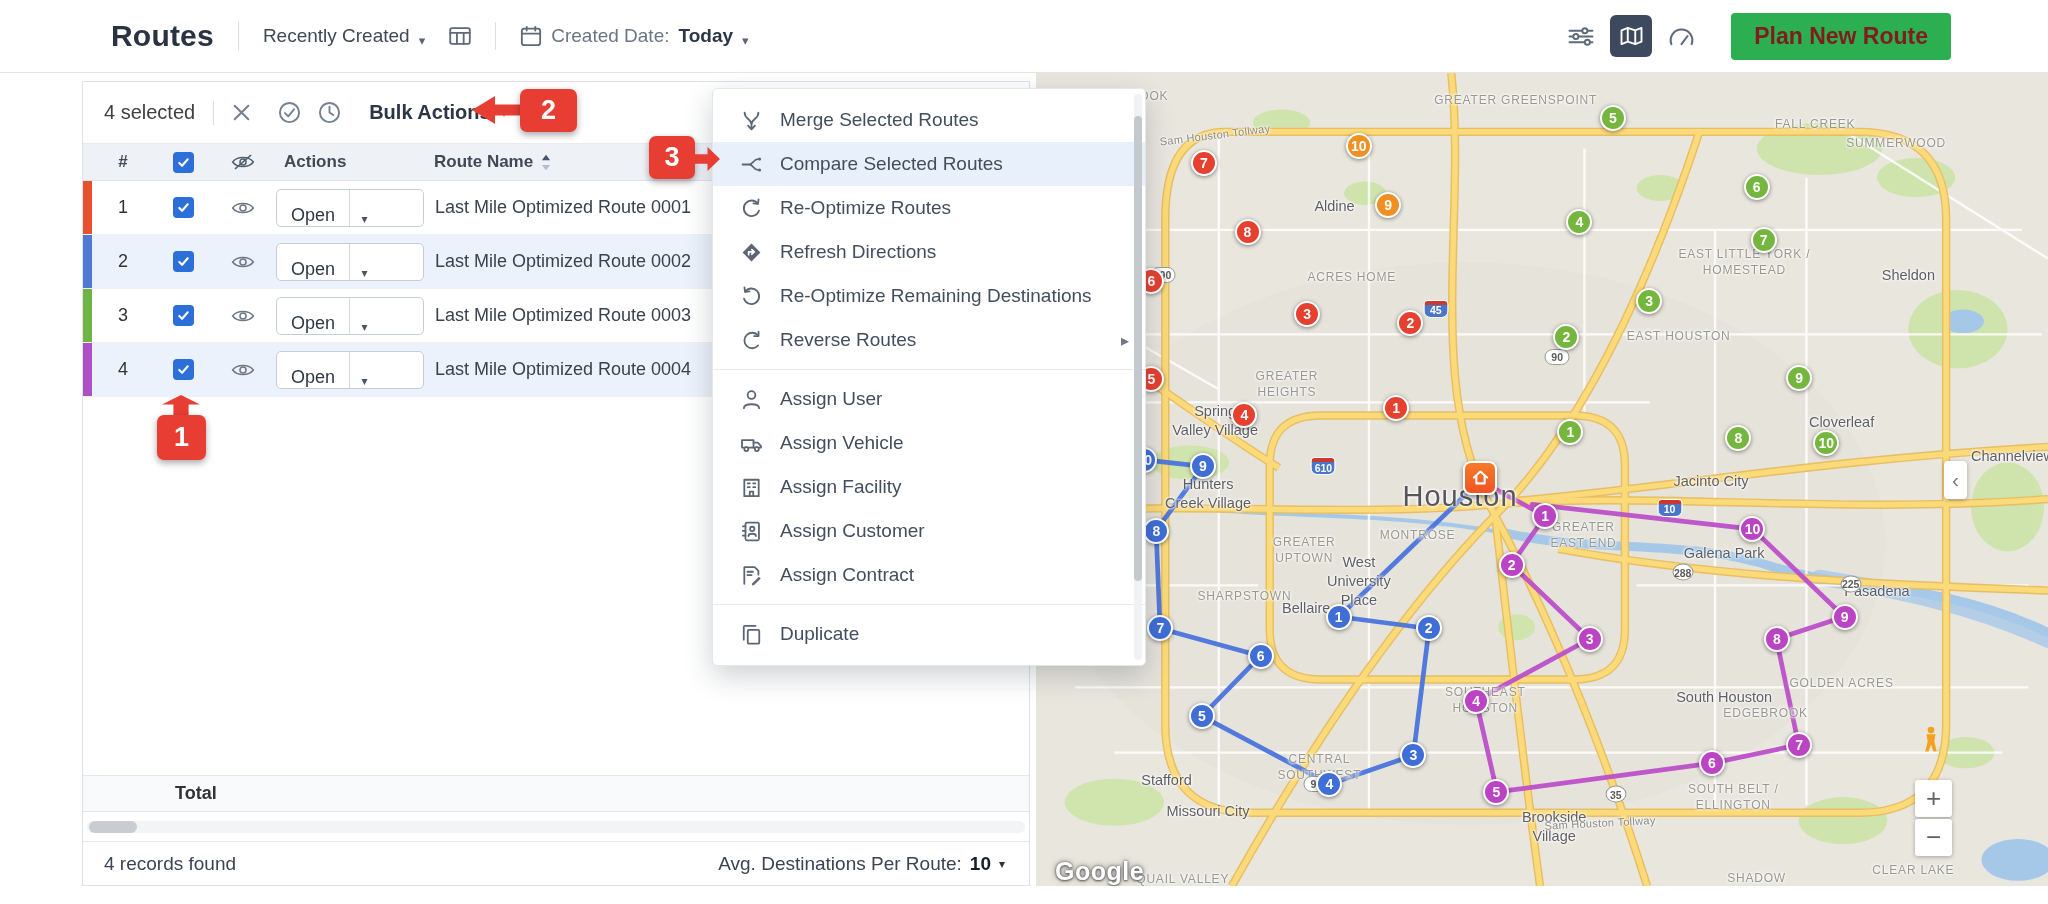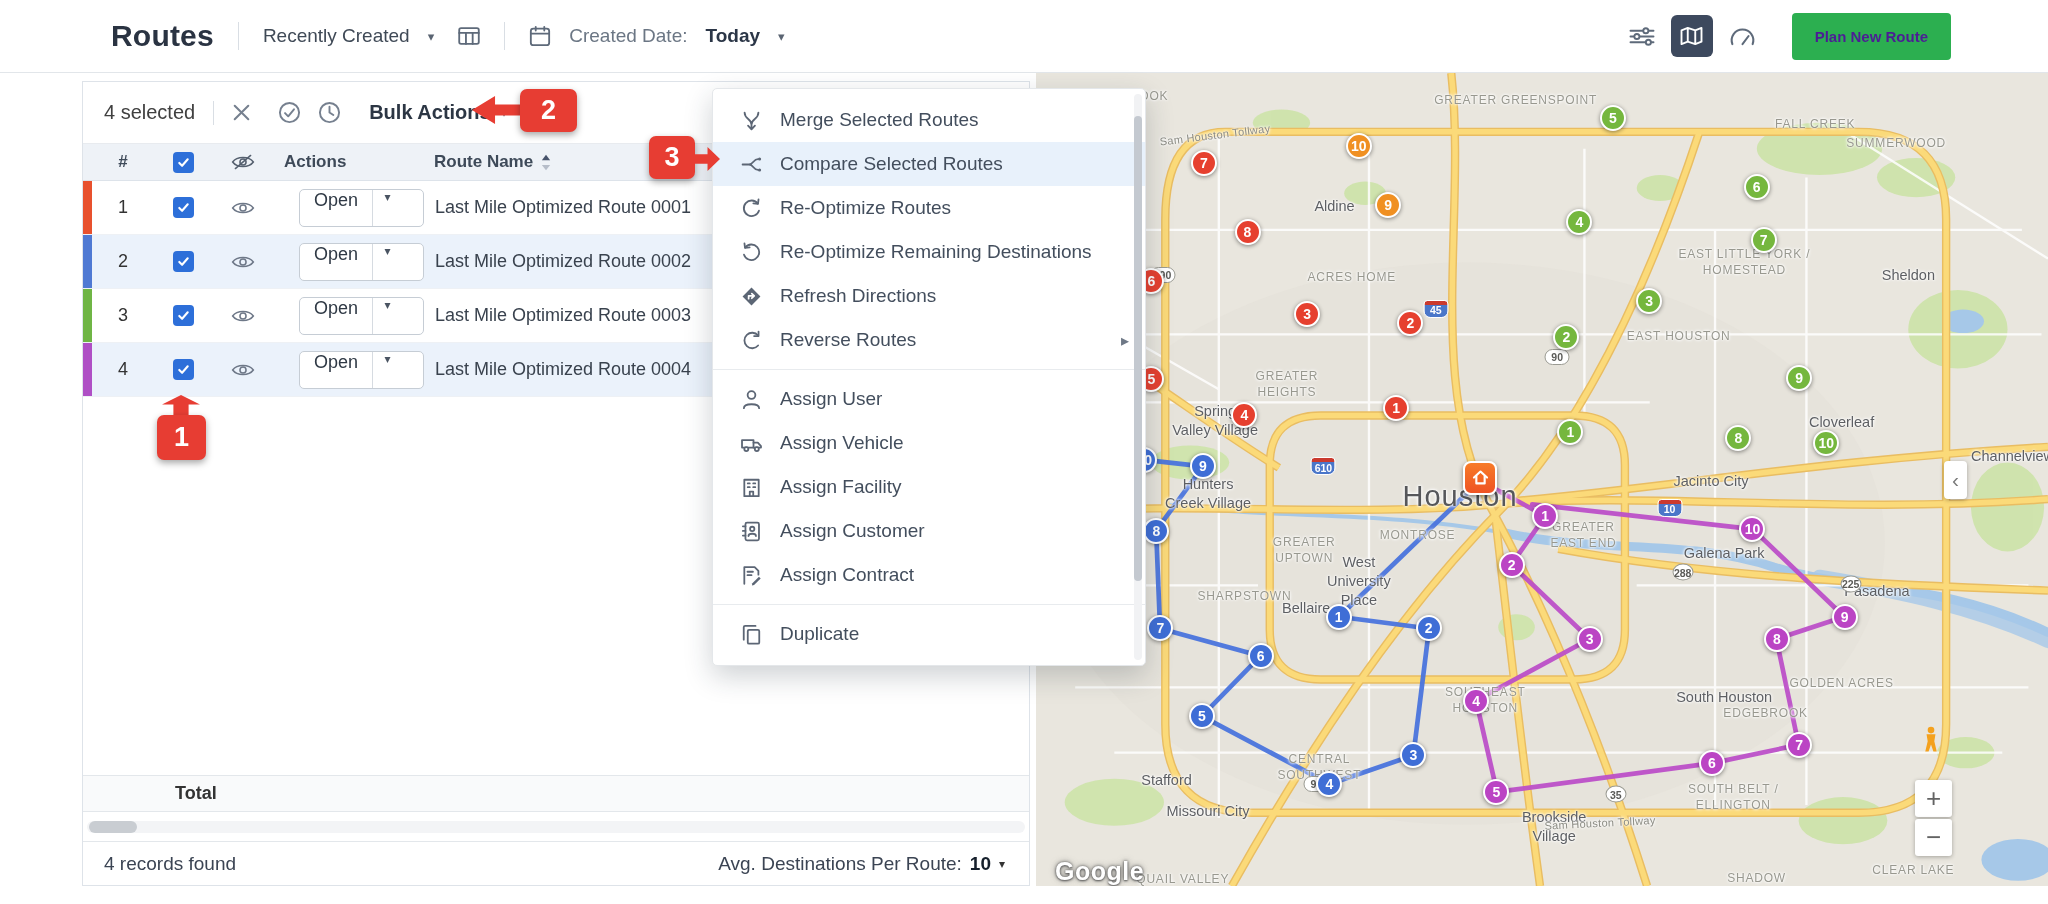--- a/index.html
+++ b/index.html
@@ -4,30 +4,30 @@
 <style>
   *{box-sizing:border-box;margin:0;padding:0}
   html,body{width:2048px;height:904px;overflow:hidden;background:#fff;
     font-family:"Liberation Sans",sans-serif;position:relative}
 
   
   .hdr{position:absolute;left:0;top:0;width:2048px;height:73px;background:#fff;
     border-bottom:1px solid #e2e6ea;display:flex;align-items:center;padding-left:111px;z-index:30}
   .hdr-title{font-size:30px;font-weight:600;color:#2a3342;letter-spacing:.2px}
   .vdiv{width:1px;height:28px;background:#d9dee4;margin:0 24px}
-  .hctl{display:flex;align-items:center;gap:18px;color:#3f4956;font-size:19px;cursor:pointer}
+  .hctl{display:flex;align-items:flex-end;gap:9px;color:#3f4956;font-size:19px;cursor:pointer}
   .chev{font-size:13px;color:#5a6472;line-height:1}
   .hicon{color:#5e6a7a;display:flex;align-items:center;cursor:pointer}
   .hicon svg{stroke:currentColor;fill:none;stroke-width:1.5;stroke-linecap:round;stroke-linejoin:round}
   .muted{color:#6b7684}
   .strong{color:#2b3647;font-weight:600}
   .hdr-right{margin-left:auto;display:flex;align-items:center;gap:16px;padding-right:97px}
   .map-toggle{width:42px;height:42px;background:#3d495e;border-radius:6px;display:flex;
     align-items:center;justify-content:center;cursor:pointer}
-  .btn-green{height:47px;background:#2caf50;color:#4c1d95;font-size:15px;font-weight:600;
+  .btn-green{height:47px;background:#2caf50;color:#7f1d1d;font-size:23px;font-weight:600;
     border:none;border-radius:4px;padding:0 23px;cursor:pointer;margin-left:20px}
 
   
   .panel{position:absolute;left:82px;top:81px;width:948px;height:805px;background:#fff;
     border:1px solid #dee3e9;z-index:20}
   .tbar{height:62px;border-bottom:1px solid #e8ebef;display:flex;align-items:center;padding-left:21px}
   .tbar .sel{font-size:20px;color:#404040}
   .tbar .vdiv{height:24px;margin:0 18px}
   .ticon{color:#76808f;display:flex;align-items:center;cursor:pointer}
   .ticon svg{stroke:currentColor;fill:none;stroke-width:1.5;stroke-linecap:round;stroke-linejoin:round}
@@ -41,22 +41,22 @@
   .c-left{display:flex;align-items:center;padding-left:10px;gap:7px}
   .trow{height:54px;border-bottom:1px solid #eef1f5;background:#fff}
   .trow:nth-child(even){background:#ebf2fb}
   .rowbar{width:9px;height:100%}
   .rownum{font-size:18px;color:#333}
   .cbx{width:21px;height:21px;background:#2d6fd9;border-radius:4px;display:flex;
     align-items:center;justify-content:center;cursor:pointer}
   .eye{color:#6e7888;display:flex;cursor:pointer}
   .eye svg,.eyeh svg{stroke:currentColor;fill:none;stroke-width:1.4;stroke-linecap:round}
   .eyeh{color:#55606f;display:flex;cursor:pointer}
-  .open-btn{display:flex;align-items:flex-start;height:38px;background:#fff;border:1px solid #c6cdd5;
-    border-radius:5px;margin-left:25px;cursor:pointer;overflow:hidden}
+  .open-btn{display:flex;align-items:flex-end;height:38px;background:#fff;border:1px solid #c6cdd5;
+    border-radius:5px;margin-left:2px;cursor:pointer;overflow:hidden}
   .open-btn .txt{padding:0 14px;font-size:18px;color:#2f3945}
   .open-btn .obsep{width:1px;height:100%;background:#d6dbe1}
   .open-btn .obchev{width:29px;text-align:center;font-size:12px;color:#4a5462}
   .rname{font-size:18px;color:#39424e;padding-left:11px;cursor:pointer}
 
   .total-row{position:absolute;left:0;right:0;top:693px;height:37px;background:#f9fafb;
     border-top:1px solid #e3e7eb;border-bottom:1px solid #e3e7eb;display:flex;align-items:center}
   .total-row span{font-size:18px;font-weight:600;color:#333;padding-left:92px}
   .hscroll{position:absolute;left:4px;right:4px;top:739px;height:12px;background:#f3f4f6;border-radius:6px}
   .hthumb{position:absolute;left:2px;top:0;width:48px;height:12px;background:#c9cdd2;border-radius:6px;cursor:pointer}
@@ -670,36 +670,36 @@
           <path d="M12.9 1.6 L12.5 4.8 L9.3 4.4"></path>
         </svg>
       </span>
       <span>Re-Optimize Routes</span>
       <span class="msub"></span>
     </div>
 
     <div class="mitem normal">
       <span class="micon">
         <svg viewBox="0 0 16 16" class="svgi">
+          <path d="M8 1.8 L14.2 8 L8 14.2 L1.8 8 Z" style="fill:currentColor;stroke:none"></path>
+          <path d="M6 9.5 V7.5 H9.5 M8.2 6 L9.9 7.6 L8.2 9.2" style="stroke:#fff;fill:none;stroke-width:1.2"></path>
+        </svg>
+      </span>
+      <span>Refresh Directions</span>
+      <span class="msub"></span>
+    </div>
+
+    <div class="mitem normal">
+      <span class="micon">
+        <svg viewBox="0 0 16 16" class="svgi">
           <path d="M2.8 9.5 A5.4 5.4 0 1 0 3.6 4.6"></path>
           <path d="M3.1 1.6 L3.5 4.8 L6.7 4.4"></path>
         </svg>
       </span>
       <span>Re-Optimize Remaining Destinations</span>
-      <span class="msub"></span>
-    </div>
-
-    <div class="mitem normal">
-      <span class="micon">
-        <svg viewBox="0 0 16 16" class="svgi">
-          <path d="M8 1.8 L14.2 8 L8 14.2 L1.8 8 Z" style="fill:currentColor;stroke:none"></path>
-          <path d="M6 9.5 V7.5 H9.5 M8.2 6 L9.9 7.6 L8.2 9.2" style="stroke:#fff;fill:none;stroke-width:1.2"></path>
-        </svg>
-      </span>
-      <span>Refresh Directions</span>
       <span class="msub"></span>
     </div>
 
     <div class="mitem normal">
       <span class="micon">
         <svg viewBox="0 0 16 16" class="svgi">
           <path d="M12.6 11.5 A5.4 5.4 0 1 1 12.6 4.5"></path>
           <path d="M12.9 1.8 V4.9 H9.8"></path>
         </svg>
       </span>

